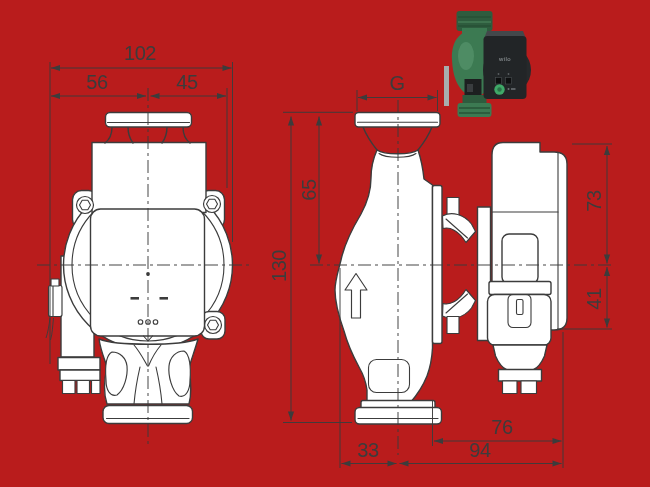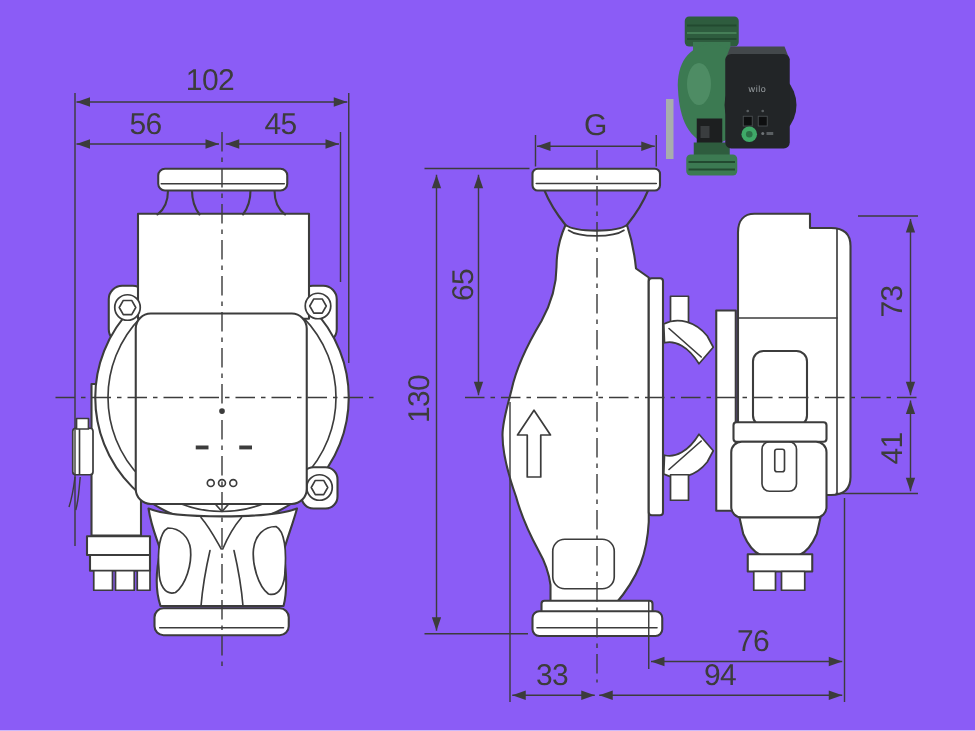--- a/index.html
+++ b/index.html
@@ -1,16 +1,16 @@
 <!DOCTYPE html>
 <html><head>
 <meta charset="utf-8">
 <style>
   html,body{margin:0;padding:0;background:#ffffff;}
-  .stage{position:relative;width:650px;height:487px;background:#8b5cf6;overflow:hidden;}
+  .stage{position:relative;width:650px;height:487px;background:#b91c1c;overflow:hidden;}
   svg{display:block;}
   
   .ol{fill:#ffffff;stroke:#3c3c3c;stroke-width:1.4;stroke-linejoin:round;stroke-linecap:round;}
   .ol2{fill:#ffffff;stroke:#3c3c3c;stroke-width:1.15;stroke-linejoin:round;stroke-linecap:round;}
   .ln{fill:none;stroke:#3c3c3c;stroke-width:1.4;stroke-linejoin:round;stroke-linecap:round;}
   .ln2{fill:none;stroke:#3c3c3c;stroke-width:1.1;stroke-linejoin:round;stroke-linecap:round;}
   .thin{fill:none;stroke:#3c3c3c;stroke-width:0.95;}
   .cline{fill:none;stroke:#3c3c3c;stroke-width:0.95;stroke-dasharray:13 4 3 4;}
   .dimline{fill:none;stroke:#3c3c3c;stroke-width:0.95;}
   .dimtxt{font-family:"Liberation Sans",sans-serif;font-size:20px;fill:#3c3c3c;letter-spacing:-0.4px;}

